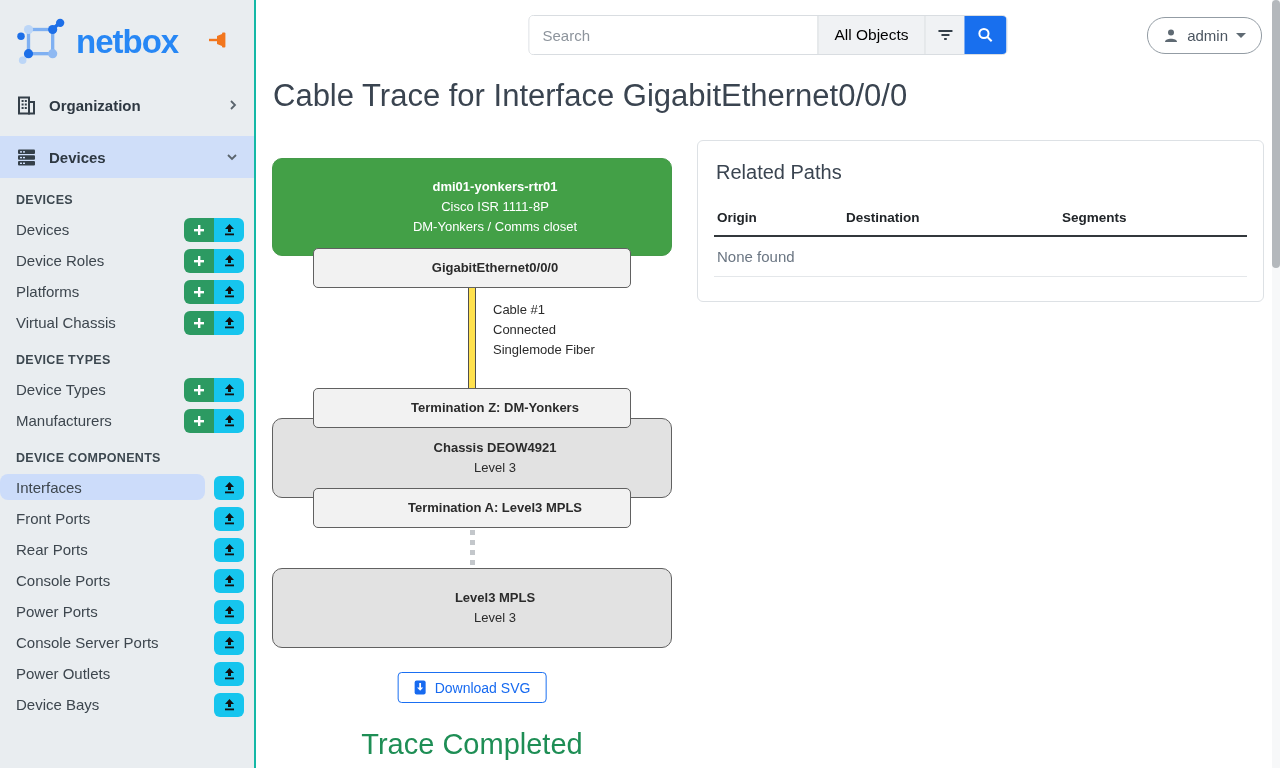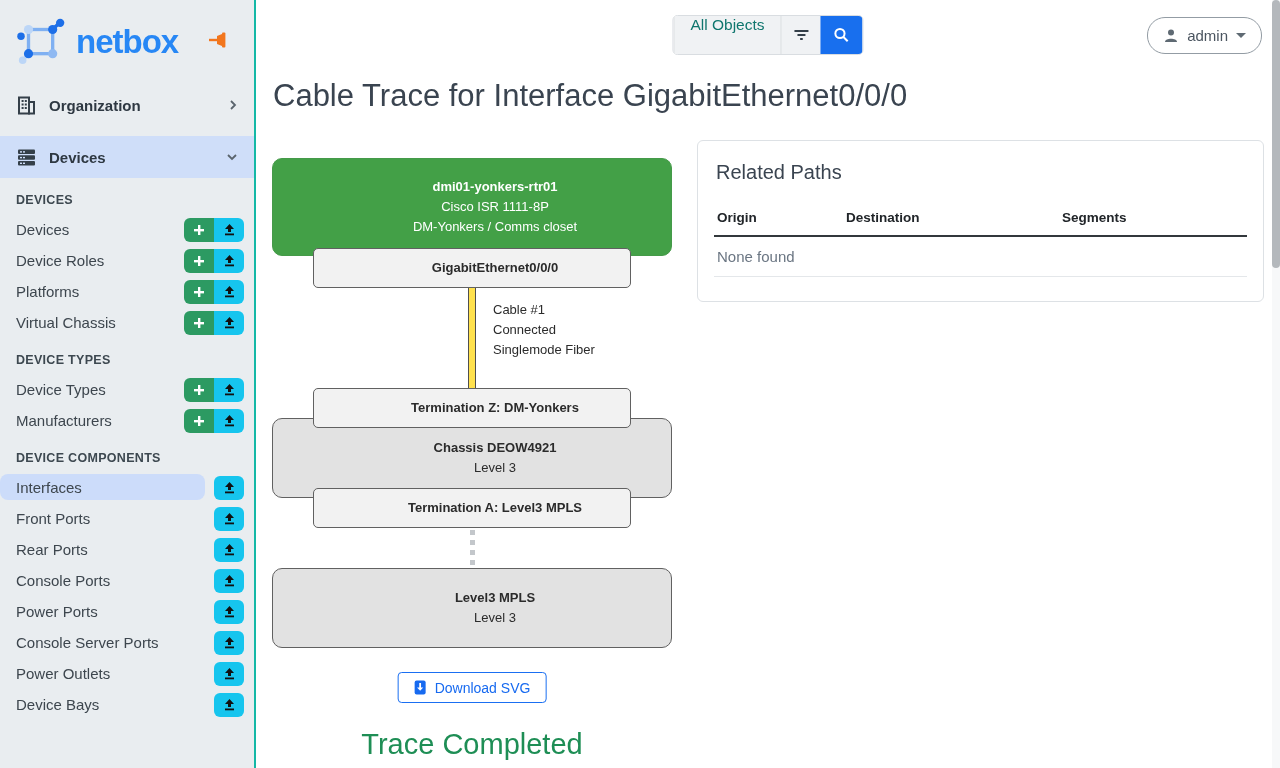--- a/index.html
+++ b/index.html
@@ -28,21 +28,21 @@
   .mini-btn.add { background:#2c9a62; border-radius:6px 0 0 6px; }
   .mini-btn.upl { background:#16c5ee; border-radius:0 6px 6px 0; }
   .mini-btn.upl.alone { border-radius:6px; }
 
   
   .main { flex:1; position:relative; background:#fff; }
   .topbar { height:70px; position:relative; }
   .search-group { position:absolute; left:50%; transform:translateX(-50%); top:15px; height:40px; display:flex; border:1px solid #d9dde1; border-radius:5px; overflow:hidden; background:#fff; }
   .search-input { width:288px; border:none; outline:none; padding:0 13px; font-size:15px; font-family:"Liberation Sans",sans-serif; color:#333; }
   .search-input::placeholder { color:#8d949c; }
-  .scope-seg { display:flex; padding:0 16px; background:#f0f2f4; border-left:1px solid #d9dde1; font-size:15.5px; color:#0f766e; cursor:pointer; white-space:nowrap; }
+  .scope-seg { display:flex; align-items:center; padding:0 16px; background:#f0f2f4; border-left:1px solid #d9dde1; font-size:15.5px; color:#000000; cursor:pointer; white-space:nowrap; }
   .filter-btn { width:40px; background:#f0f2f4; border-left:1px solid #d9dde1; border-top:none;border-bottom:none;border-right:none; display:flex; align-items:center; justify-content:center; cursor:pointer; }
   .search-btn { width:42px; background:#186fee; border:none; display:flex; align-items:center; justify-content:center; cursor:pointer; }
   .admin-btn { position:absolute; right:18px; top:17px; height:37px; background:#fff; border:1px solid #939ca4; border-radius:18px; display:flex; align-items:center; gap:8px; padding:0 15px; font-size:15px; color:#4b5560; cursor:pointer; font-family:"Liberation Sans",sans-serif; }
   .caret-down { width:0; height:0; border-left:5px solid transparent; border-right:5px solid transparent; border-top:5px solid #5f6a73; }
 
   .page-title { font-size:31px; font-weight:400; color:#3a4450; margin:6px 0 0 17px; line-height:40px; }
 
   .content { display:flex; align-items:flex-start; padding:24px 16px 0 16px; }
 
   
@@ -347,20 +347,21 @@
             </svg>
           </button>
         </span>
     </div>
   </nav>
 
   <main class="main">
 
     <div class="topbar">
       <div class="search-group">
+        <input class="search-input" type="text" placeholder="Search" style="">
         <div class="scope-seg">
           <span>All Objects</span>
         </div>
         <button class="filter-btn">
           <span style="display:flex;">
             <svg width="16" height="12" viewBox="0 0 16 12">
               <line x1="1" y1="2" x2="15" y2="2" stroke="#343f49" stroke-width="1.8"></line>
               <line x1="4" y1="6" x2="12" y2="6" stroke="#343f49" stroke-width="1.8"></line>
               <line x1="6.7" y1="10" x2="9.3" y2="10" stroke="#343f49" stroke-width="1.8"></line>
             </svg>

